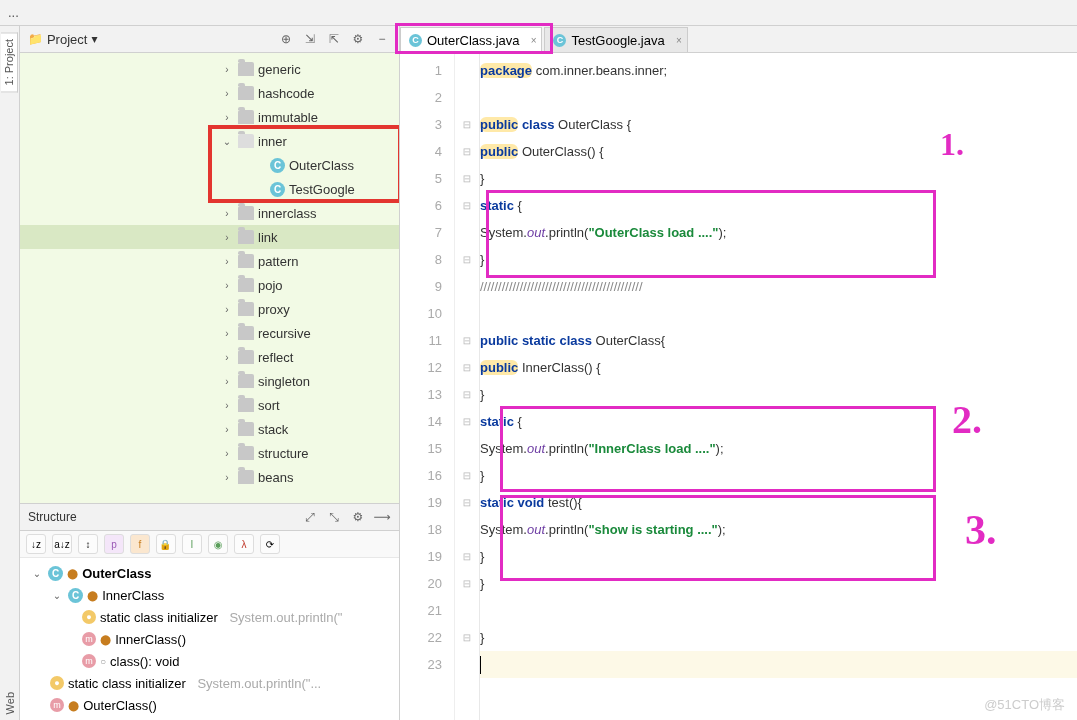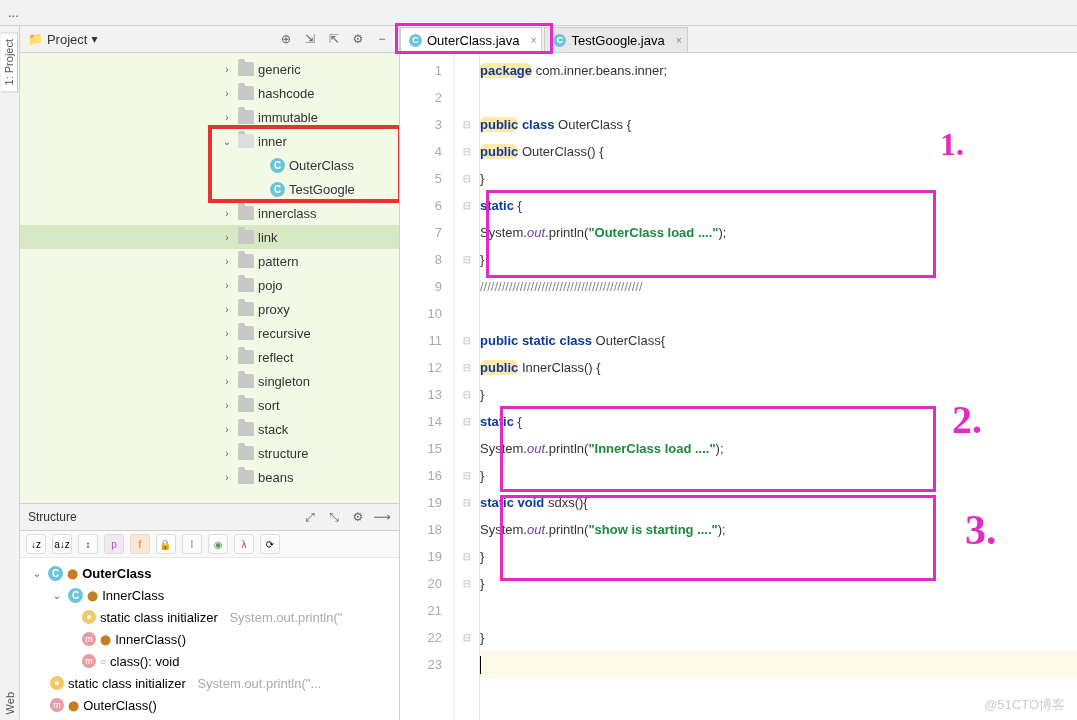--- a/index.html
+++ b/index.html
@@ -337,21 +337,21 @@
         <div class="cl">    <span class="ident">System.</span><span class="static-it">out</span><span class="ident">.println(</span><span class="str">"OuterClass load ...."</span><span class="ident">);</span></div>
         <div class="cl">  <span class="ident">}</span></div>
         <div class="cl">  <span class="cmt">/////////////////////////////////////////////</span></div>
         <div class="cl"></div>
         <div class="cl">  <span class="kw">public static class </span><span class="ident">OuterClass{</span></div>
         <div class="cl">    <span class="kw kw-bg">public</span><span class="ident"> InnerClass() {</span></div>
         <div class="cl">    <span class="ident">}</span></div>
         <div class="cl">    <span class="kw">static</span><span class="ident"> {</span></div>
         <div class="cl">      <span class="ident">System.</span><span class="static-it">out</span><span class="ident">.println(</span><span class="str">"InnerClass load ...."</span><span class="ident">);</span></div>
         <div class="cl">    <span class="ident">}</span></div>
-        <div class="cl">    <span class="kw">static void </span><span class="ident">sdxs(){</span></div>
+        <div class="cl">    <span class="kw">static void </span><span class="ident">test(){</span></div>
         <div class="cl">      <span class="ident">System.</span><span class="static-it">out</span><span class="ident">.println(</span><span class="str">"show is starting ...."</span><span class="ident">);</span></div>
         <div class="cl">    <span class="ident">}</span></div>
         <div class="cl">  <span class="ident">}</span></div>
         <div class="cl"></div>
         <div class="cl"><span class="ident">}</span></div>
         <div class="cl hlline"><span class="caret"></span></div>
       </div>
     </div>
   </div>
 </div>

